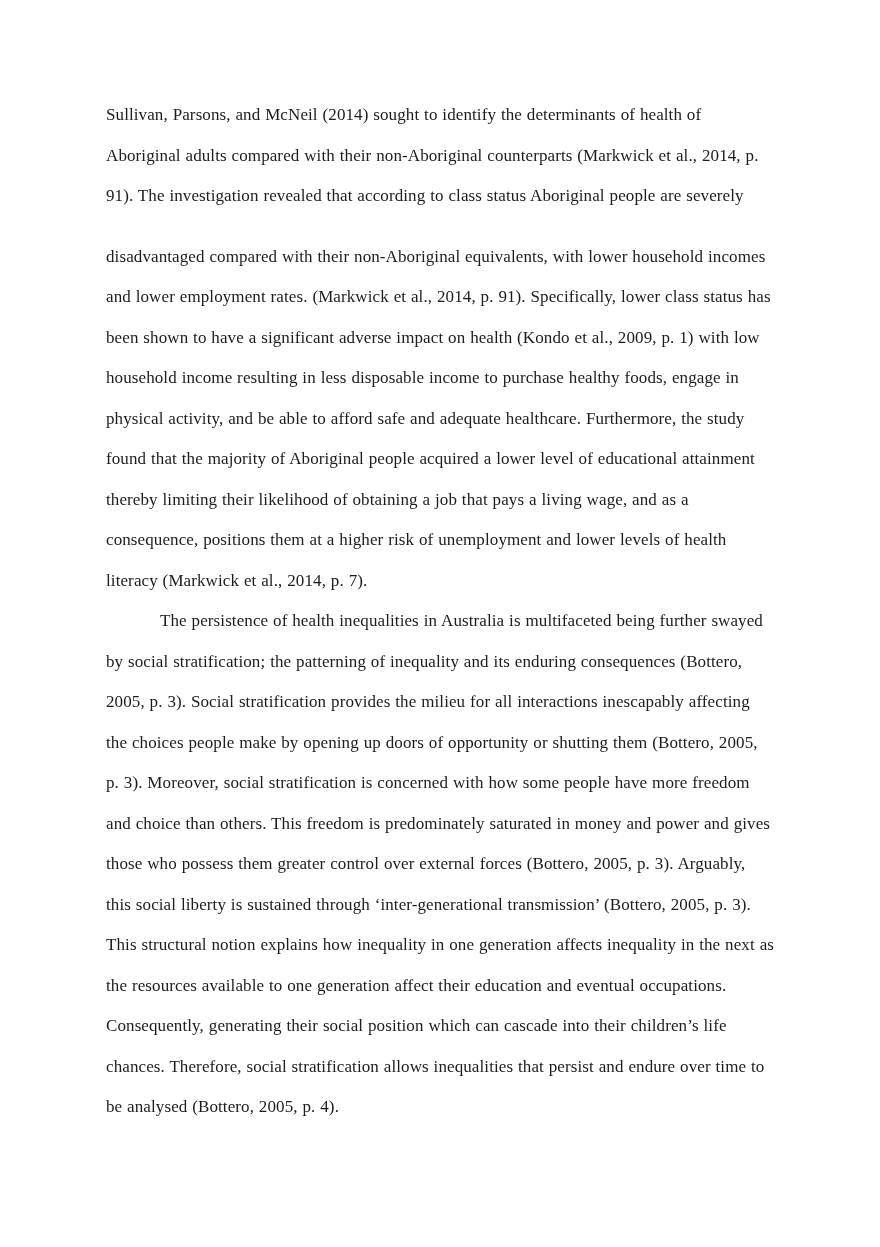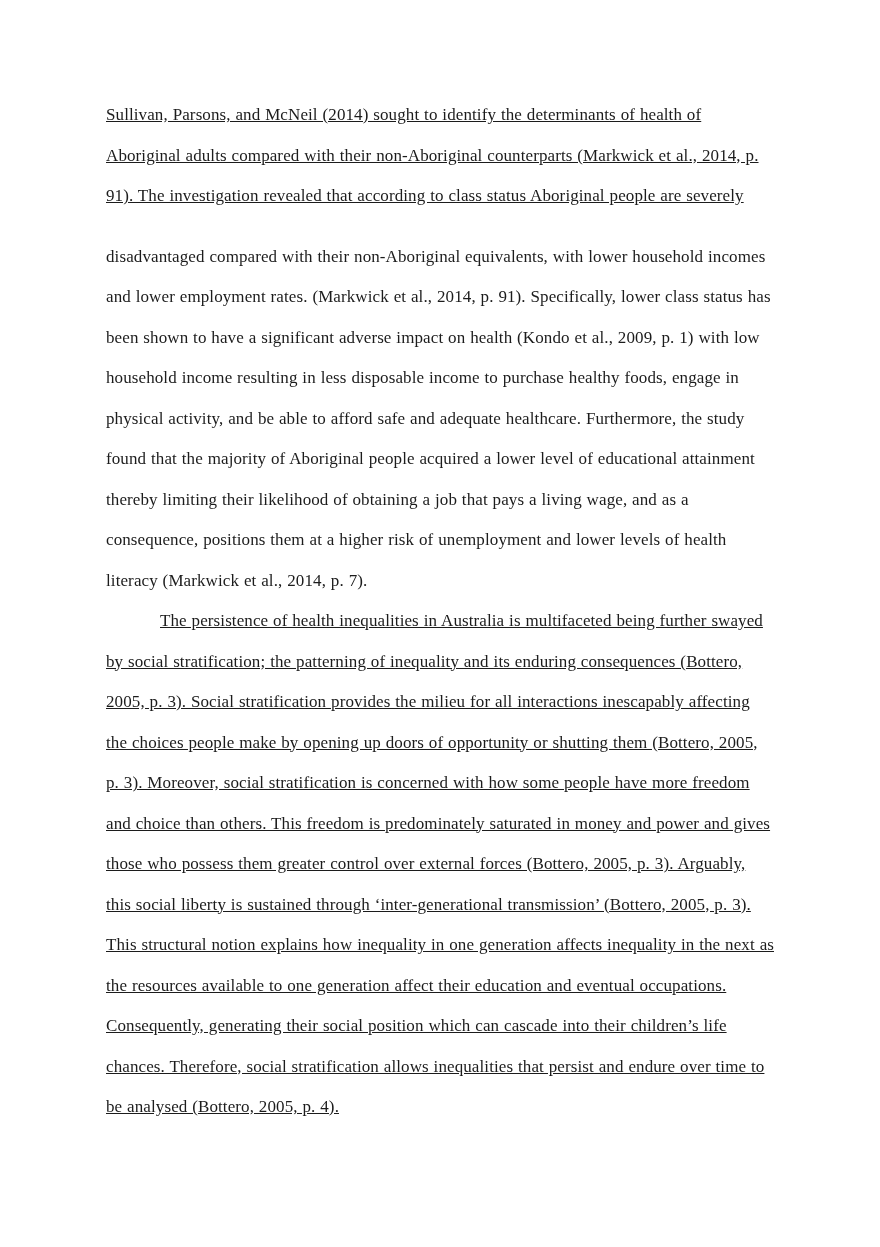--- a/index.html
+++ b/index.html
@@ -25,25 +25,23 @@
     margin: 0;
     font-size: 17px;
     line-height: 40.5px;
     text-align: left;
     color: #1c1c1c;
     letter-spacing: 0.1px;
     word-spacing: 0.5px;
   }
   .doc-paragraph.para-gap {
     margin-bottom: 20px;
-    text-decoration: underline;
   }
   .doc-paragraph.indented {
     text-indent: 54px;
-    text-decoration: underline;
   }
 </style>
 </head>
 <body>
 
 <div class="page">
   <p class="doc-paragraph para-gap">Sullivan, Parsons, and McNeil (2014) sought to identify the determinants of health of Aboriginal adults compared with their non-Aboriginal counterparts (Markwick et al., 2014, p. 91). The investigation revealed that according to class status Aboriginal people are severely</p>
 
   <p class="doc-paragraph">disadvantaged compared with their non-Aboriginal equivalents, with lower household incomes and lower employment rates. (Markwick et al., 2014, p. 91). Specifically, lower class status has been shown to have a significant adverse impact on health (Kondo et al., 2009, p. 1) with low household income resulting in less disposable income to purchase healthy foods, engage in physical activity, and be able to afford safe and adequate healthcare. Furthermore, the study found that the majority of Aboriginal people acquired a lower level of educational attainment thereby limiting their likelihood of obtaining a job that pays a living wage, and as a consequence, positions them at a higher risk of unemployment and lower levels of health literacy (Markwick et al., 2014, p. 7).</p>
 

